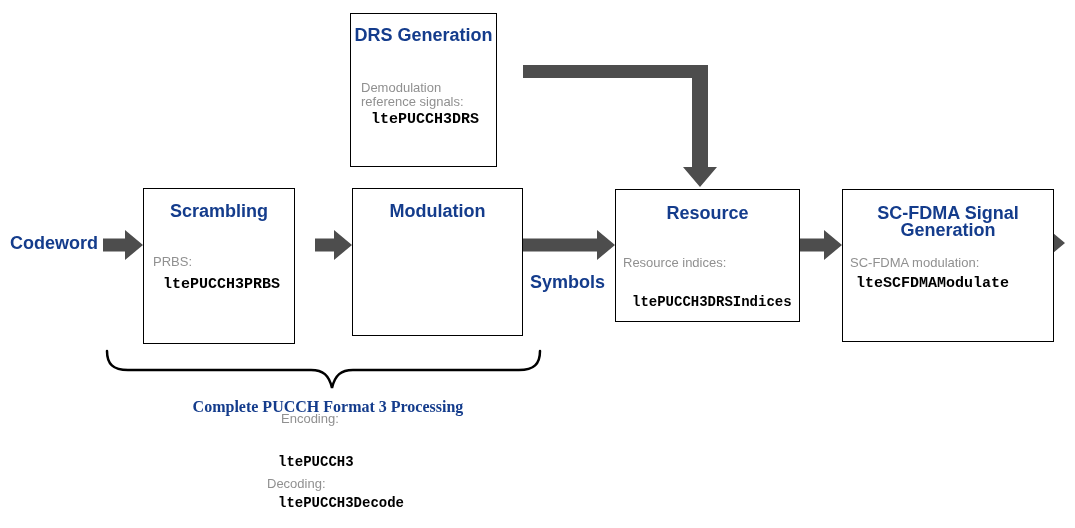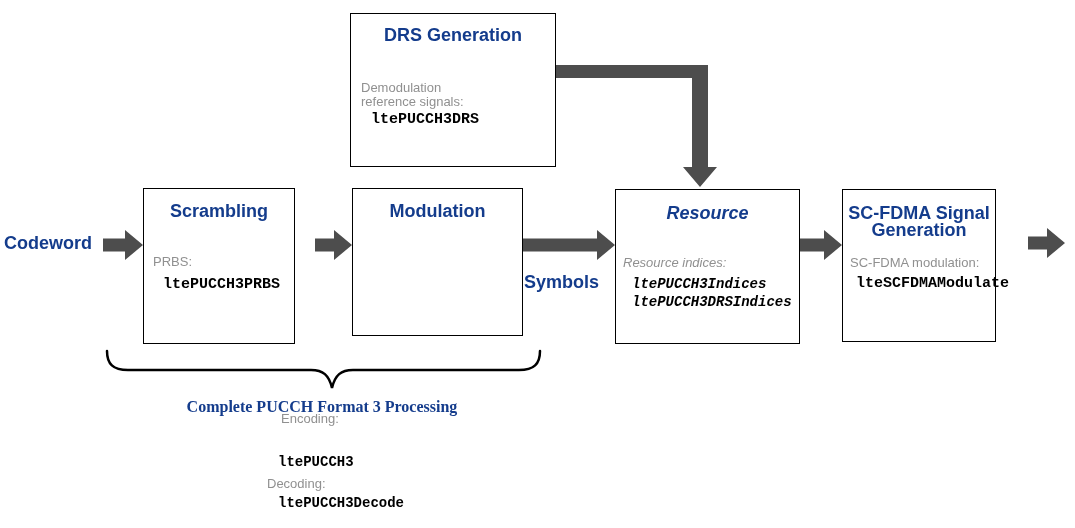--- a/index.html
+++ b/index.html
@@ -6,21 +6,21 @@
   .canvas{position:relative;width:1075px;height:528px;background:#fff;overflow:hidden;}
   .overlay{position:absolute;left:0;top:0;}
   .arrow{fill:var(--arrow,#4D4D4D);}
   .brace{fill:none;stroke:#000;stroke-width:2.5;stroke-linecap:round;}
   .box{position:absolute;background:#fff;border:1.5px solid #000;box-sizing:border-box;}
   .btitle{position:relative;margin-top:0;padding-top:13px;text-align:center;font-weight:bold;
           font-size:18px;line-height:17px;color:var(--blue,#143C8C);}
   .caption{position:absolute;font-size:13px;line-height:14px;color:var(--gray,#909090);}
   .code{position:absolute;font-family:"Liberation Mono","DejaVu Sans Mono",monospace;
         font-weight:bold;font-size:15px;line-height:18px;color:#000000;white-space:pre;}
-  .blue-label{position:absolute;font-weight:bold;font-size:18px;color:var(--blue,#143C8C);}
+  .blue-label{position:absolute;font-weight:bold;font-size:18px;color:var(--blue,#143C8C);margin-left:6px;}
 </style>
 </head>
 <body>
 
 <div class="canvas">
 
   <svg class="overlay" width="1075" height="528" viewBox="0 0 1075 528">
 
     <path class="arrow" d="M523,65 L708,65 L708,167 L717,167 L700,187 L683,167 L692,167 L692,78 L523,78 Z"></path>
 
@@ -34,46 +34,45 @@
 
     <polygon class="arrow" points="1028,236.5 1047,236.5 1047,228 1065,243 1047,258 1047,249.5 1028,249.5"></polygon>
 
     <path class="brace" d="M107,351 C107,364 113,370 128,370 L311,370 C323,370 329,375 332,388
              C335,375 341,370 353,370 L519,370 C534,370 540,364 540,351"></path>
   </svg>
 
   <div class="blue-label" style="left:4px;top:233px;">Codeword</div>
   <div class="blue-label" style="left:524px;top:272px;">Symbols</div>
 
-  <div class="box" style="left:350px;top:13px;width:206px;height:154px;">
+  <div class="box" style="left:350px;top:13px;width:147px;height:154px;">
     <div class="btitle">DRS Generation</div>
     <div class="caption" style="left:10px;top:67px;width:118px;">Demodulation reference signals:</div>
     <div class="code" style="left:20px;top:97px;">ltePUCCH3DRS</div>
   </div>
 
   <div class="box" style="left:143px;top:188px;width:152px;height:156px;">
     <div class="btitle" style="padding-top:14px;">Scrambling</div>
     <div class="caption" style="left:9px;top:66px;">PRBS:</div>
     <div class="code" style="left:19px;top:87px;">ltePUCCH3PRBS</div>
   </div>
 
   <div class="box" style="left:352px;top:188px;width:171px;height:148px;">
     <div class="btitle" style="padding-top:14px;">Modulation</div>
   </div>
 
-  <div class="box" style="left:615px;top:189px;width:185px;height:155px;font-style:italic;">
+  <div class="box" style="left:615px;top:189px;width:185px;height:133px;">
     <div class="btitle" style="padding-top:15px;">
       <div>Resource</div>
     </div>
     <div class="caption" style="left:7px;top:66px;">Resource indices:</div>
-    <div class="code" style="left:16px;top:85px;font-size:14px;">ltePUCCH3Indices</div>
     <div class="code" style="left:16px;top:103px;font-size:14px;">ltePUCCH3DRSIndices</div>
   </div>
 
-  <div class="box" style="left:842px;top:189px;width:154px;height:153px;">
+  <div class="box" style="left:842px;top:189px;width:212px;height:153px;">
     <div class="btitle" style="padding-top:15px;">
       <div>SC-FDMA Signal</div>
       <div>Generation</div>
     </div>
     <div class="caption" style="left:7px;top:66px;">SC-FDMA modulation:</div>
     <div class="code" style="left:13px;top:85px;">lteSCFDMAModulate</div>
   </div>
 
   <div class="blue-label" style="left:97px;top:398px;width:450px;text-align:center;font-size:16px;font-family:Liberation Serif, serif;">Complete PUCCH Format 3 Processing</div>
   <div class="caption" style="left:268px;top:412px;margin-left:13px;">Encoding:</div>

